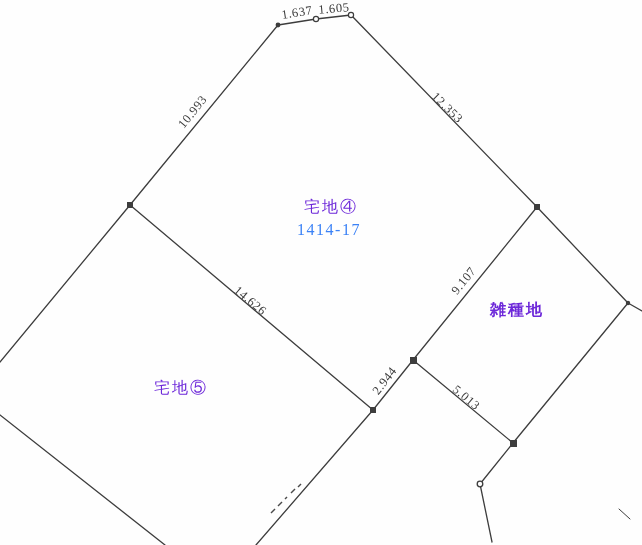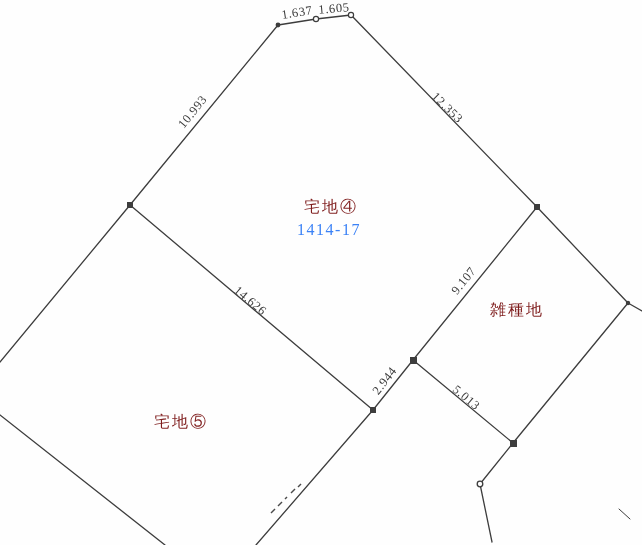--- a/index.html
+++ b/index.html
@@ -27,21 +27,21 @@
     transform: translate(-50%, -50%);
   }
   .measure {
     font-size: 12.5px;
     letter-spacing: 0.6px;
     color: #3a3a3a;
   }
   .parcel-name {
     font-size: 16px;
     letter-spacing: 2px;
-    color: #7f1d1d;
+    color: #6d28d9;
   }
   .parcel-number {
     font-size: 16px;
     letter-spacing: 1.5px;
     color: #3b82f6;
   }
   .rot-m51  { transform: translate(-50%, -50%) rotate(-51deg); }
   .rot-m52  { transform: translate(-50%, -50%) rotate(-52deg); }
   .rot-p44  { transform: translate(-50%, -50%) rotate(44deg); }
   .rot-p40  { transform: translate(-50%, -50%) rotate(40deg); }
@@ -112,16 +112,16 @@
   <div class="label measure rot-m5" style="left:334px; top:9px;">1.605</div>
   <div class="label measure rot-m51" style="left:193px; top:112px;">10.993</div>
   <div class="label measure rot-p44" style="left:447px; top:108px;">12.353</div>
   <div class="label measure rot-p40" style="left:250px; top:301px;">14.626</div>
   <div class="label measure rot-m51" style="left:464px; top:281px;">9.107</div>
   <div class="label measure rot-m52" style="left:385px; top:381px;">2.944</div>
   <div class="label measure rot-p40" style="left:466px; top:398px;">5.013</div>
 
   <div class="label parcel-name" style="left:331px; top:207px;">宅地④</div>
   <div class="label parcel-number" style="left:329px; top:230px;">1414-17</div>
-  <div class="label parcel-name" style="left:181px; top:422px;">宅地⑤</div>
-  <div class="label parcel-name" style="left:517px; top:310px;">雑種地</div>
+  <div class="label parcel-name" style="left:181px; top:388px;">宅地⑤</div>
+  <div class="label parcel-name" style="left:517px; top:310px;font-weight:bold;">雑種地</div>
 
 </div>
 
 </body></html>

